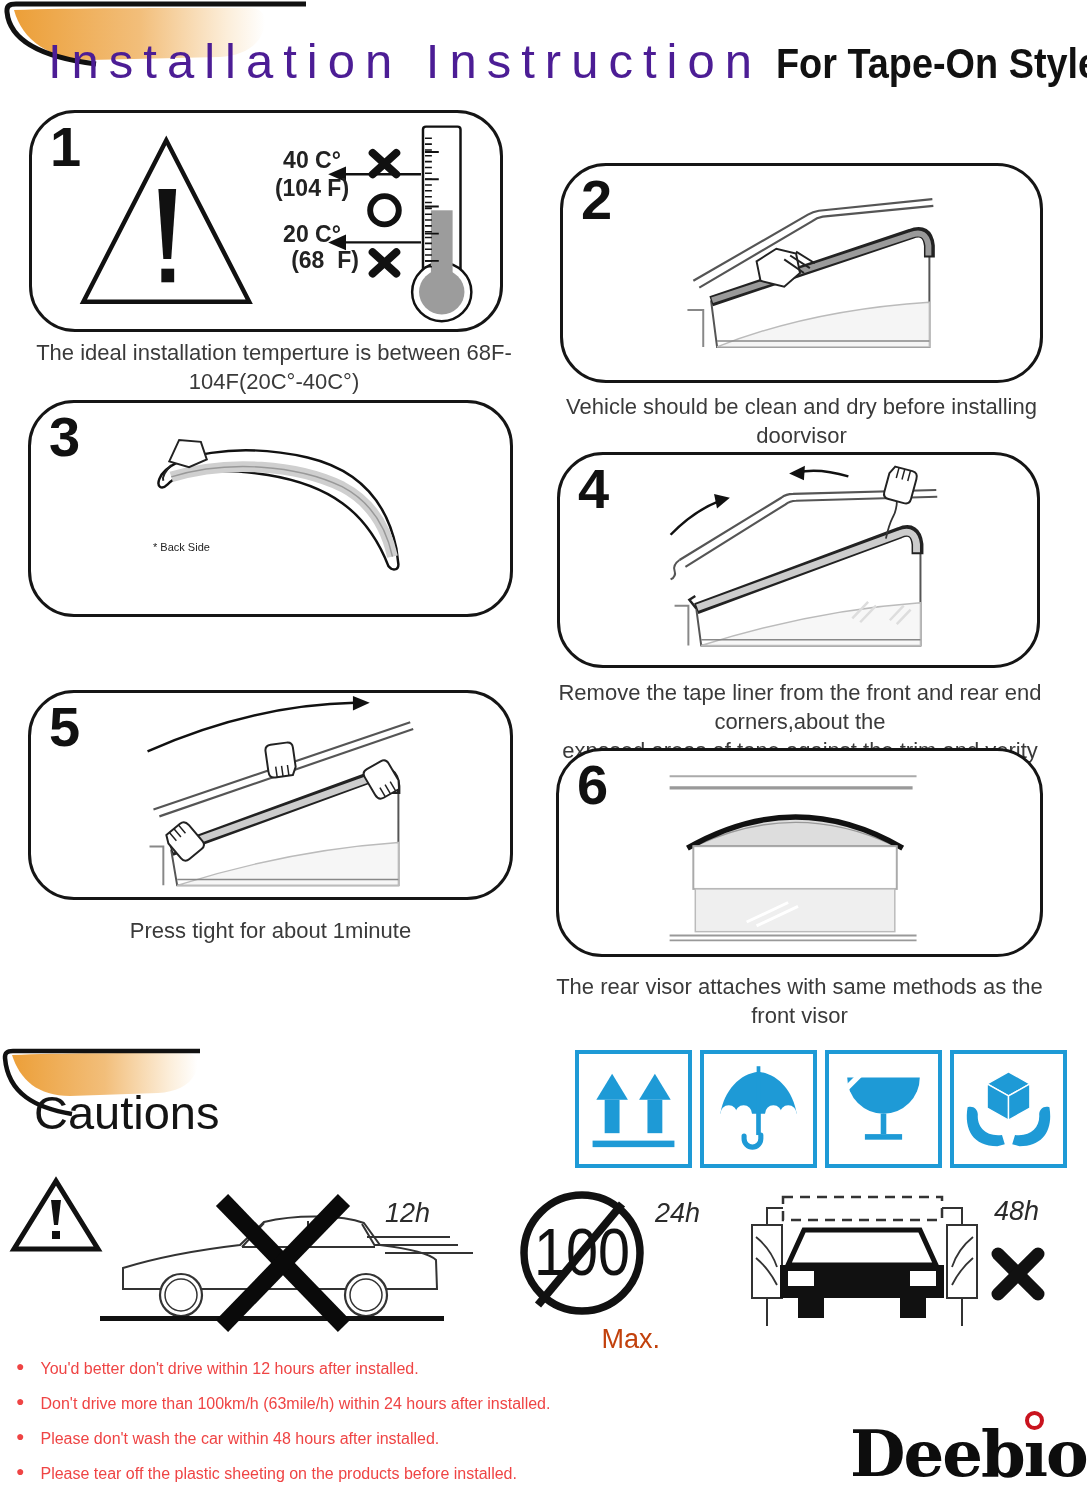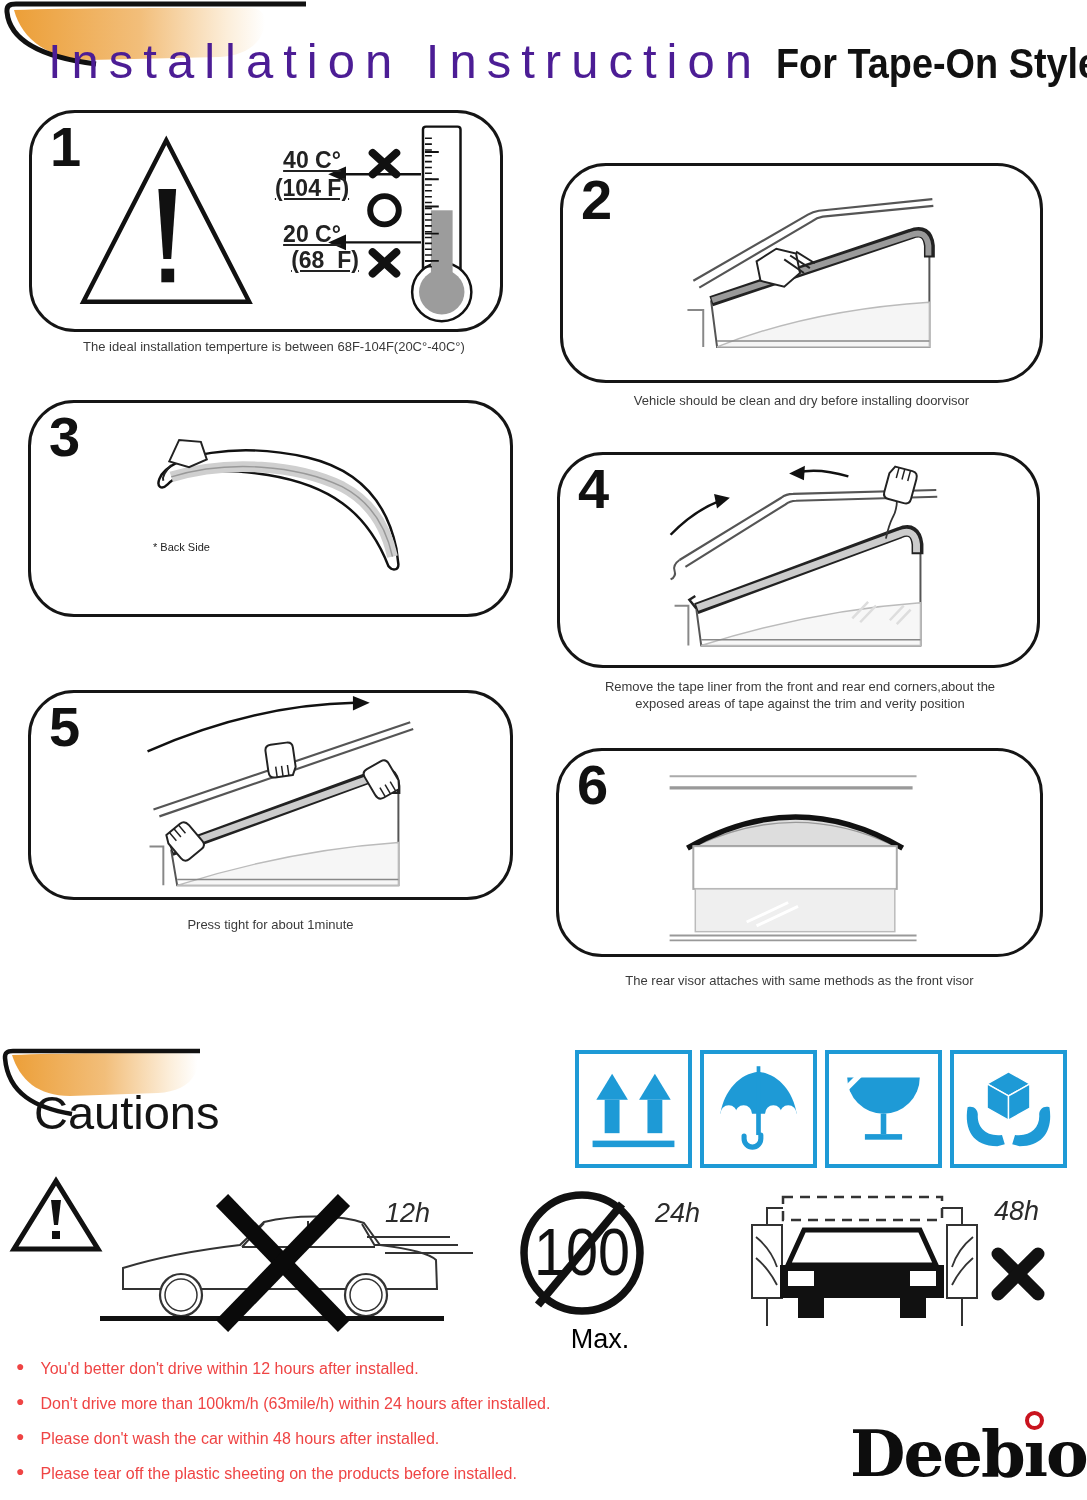--- a/index.html
+++ b/index.html
@@ -8,33 +8,33 @@
   .abs{position:absolute;}
   
   .title-line{position:absolute;left:48px;top:16px;white-space:nowrap;line-height:1;}
   .title-r{font-size:49px;font-weight:400;letter-spacing:10px;color:#4c1d95;}
   .title-b{font-size:43px;font-weight:700;display:inline-block;transform:scaleX(.88);
            transform-origin:0 100%;margin-left:14px;color:#111;}
   
   .box{position:absolute;border:3px solid #151515;border-radius:46px;background:#fff;box-sizing:border-box;}
   .box .art{position:absolute;left:0;top:0;width:100%;height:100%;}
   .num{position:absolute;left:18px;top:6px;font-size:56px;font-weight:700;color:#111;line-height:1;}
-  .cap{position:absolute;font-size:13px;line-height:1.32;color:#3a3a3a;text-align:center;
+  .cap{position:absolute;font-size:22px;line-height:1.32;color:#3a3a3a;text-align:center;
        white-space:pre-line;margin:0;}
   .tlabel{position:absolute;font-size:23px;font-weight:700;color:#222;text-align:center;
-          line-height:1;white-space:pre;text-decoration:underline;}
+          line-height:1;white-space:pre;}
   .backside{position:absolute;left:122px;top:138px;font-size:11px;font-weight:400;color:#222;}
   
   .c-title{position:absolute;left:34px;top:1057px;font-size:47px;font-weight:400;color:#141414;line-height:1;margin-top:32px;}
   .pkg{position:absolute;top:1050px;width:117px;height:118px;border:4px solid #1E9AD6;
        box-sizing:border-box;background:#fff;}
   .pkg svg{position:absolute;left:8px;top:8px;width:93px;height:94px;}
   .wlabel{position:absolute;font-size:27px;color:#2b2b2b;line-height:1;font-style:italic;}
-  .maxlabel{position:absolute;left:540px;top:1326px;width:120px;text-align:center;
-            font-size:27px;color:#000000;line-height:1;}
+  .maxlabel{position:absolute;left:540px;top:1326px;width:120px;text-align:right;
+            font-size:27px;color:#c2410c;line-height:1;}
   ul.cautions{position:absolute;left:16px;top:1358px;width:840px;margin:0;padding:0;list-style:none;}
   ul.cautions li{font-size:16px;color:#ef4444;line-height:22px;margin-bottom:13px;white-space:nowrap;}
   ul.cautions li::before{content:"●";font-size:14px;margin-right:16px;position:relative;top:-3px;}
   
   .logo{position:absolute;left:850px;top:1422px;font-family:"DejaVu Serif",serif;
         font-weight:700;font-size:64px;letter-spacing:-2px;color:#0d0d0d;line-height:1;white-space:nowrap;}
   .logo .ri{position:relative;display:inline-block;}
   .logo .ri::after{content:"";position:absolute;left:1px;top:-11px;width:11px;height:11px;
         border:4.5px solid #c9131e;border-radius:50%;background:#fff;}
 </style>

